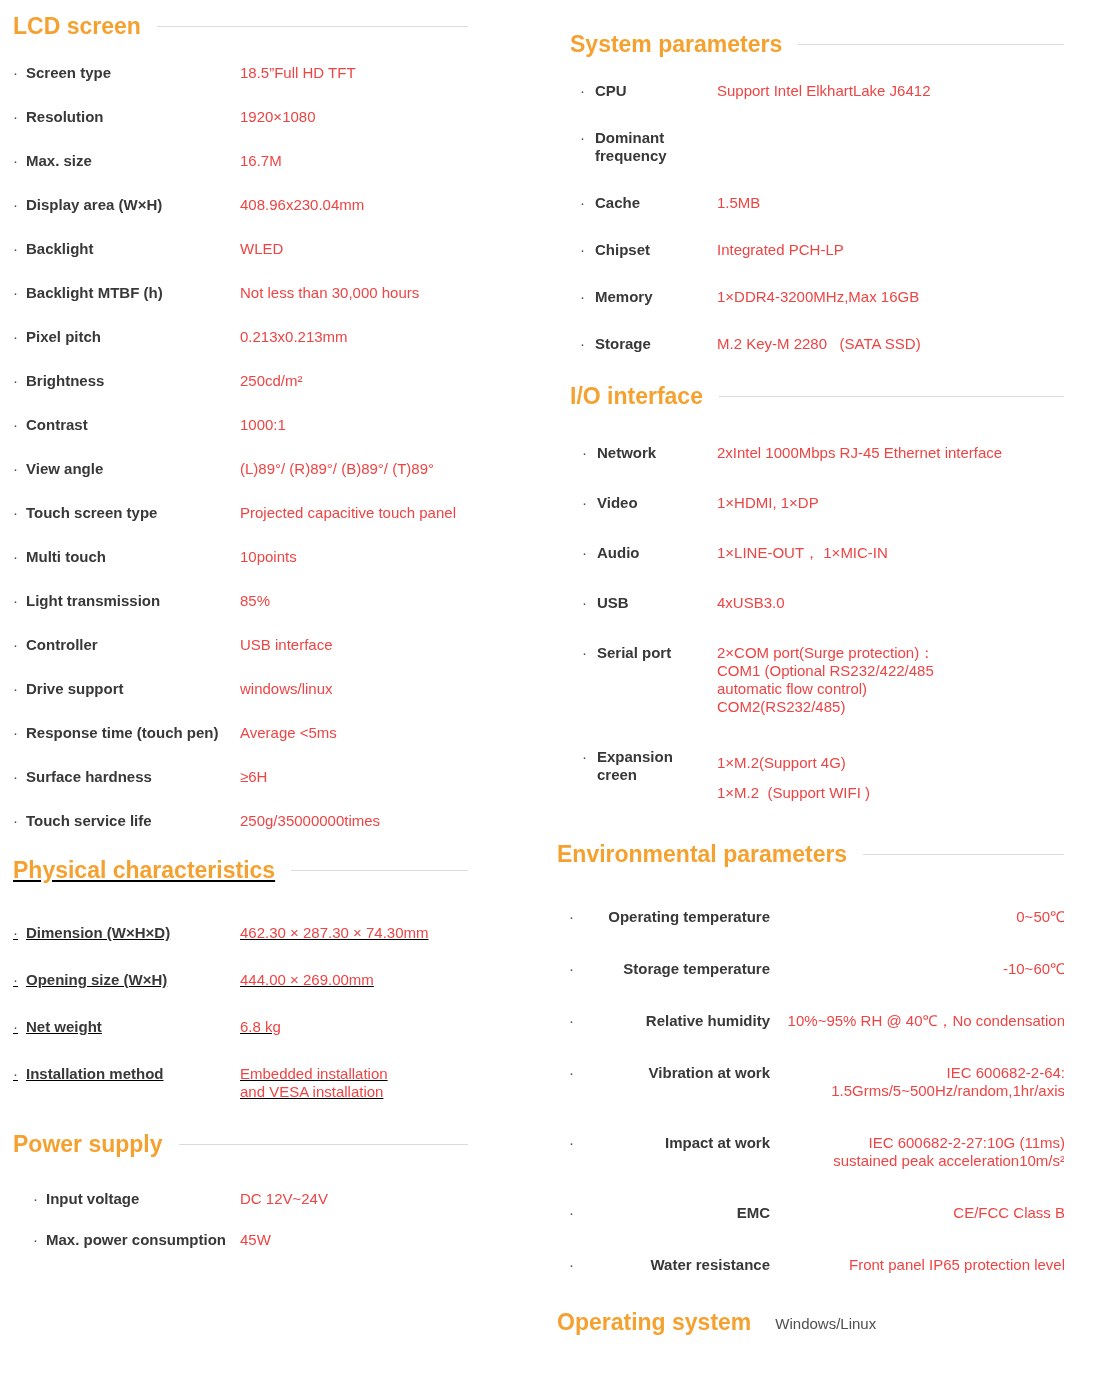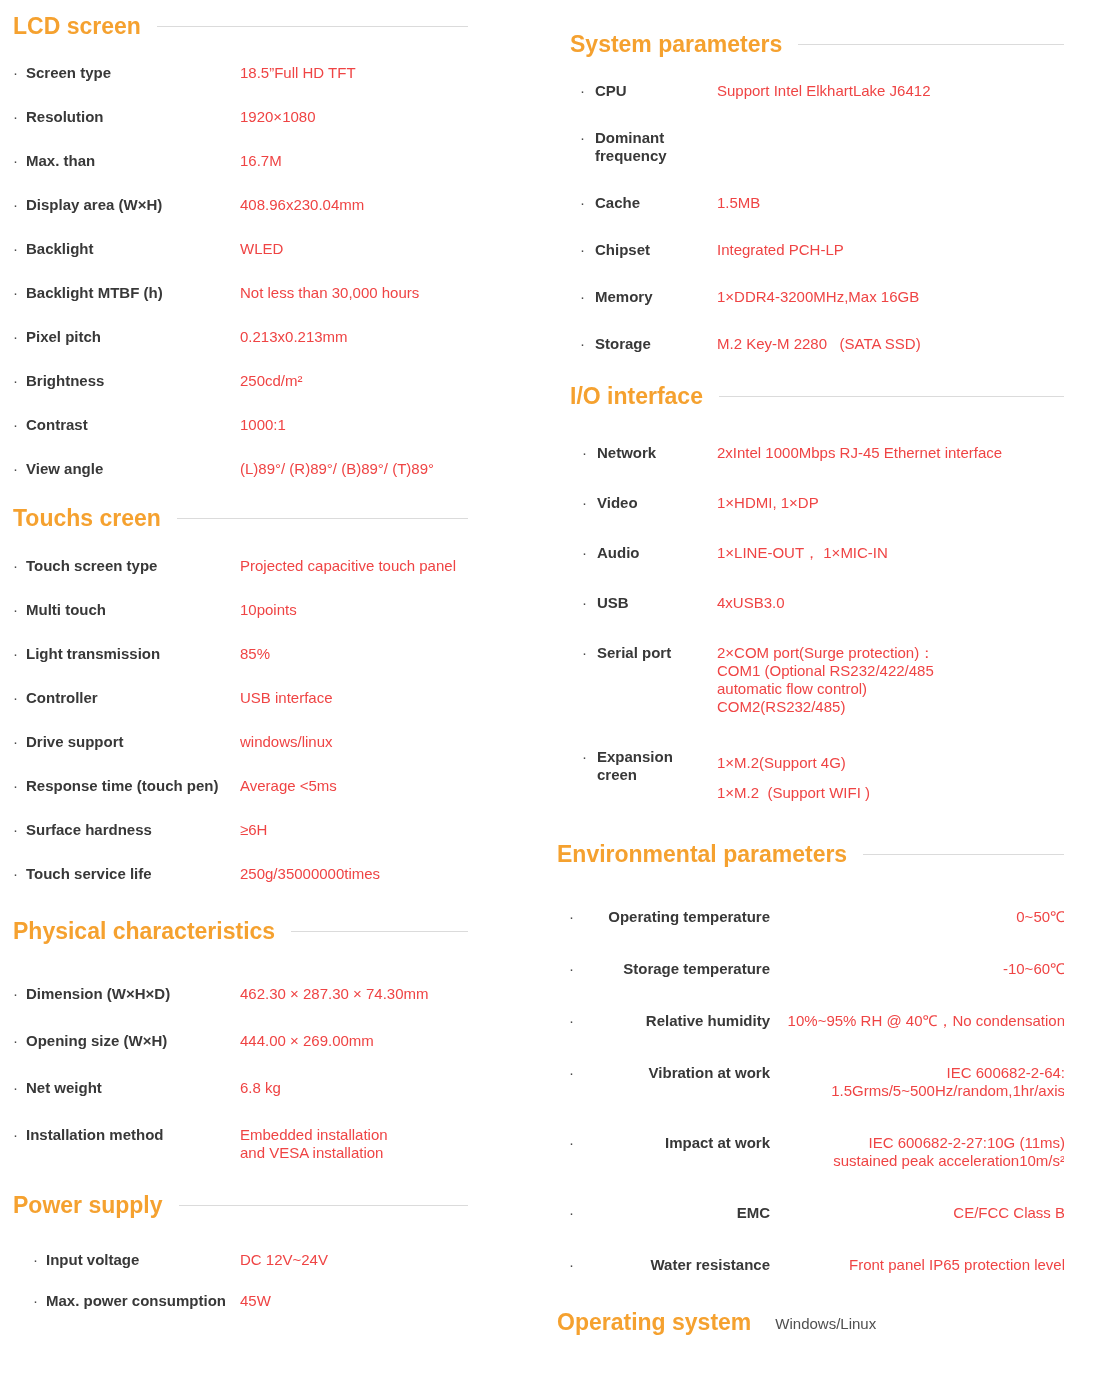--- a/index.html
+++ b/index.html
@@ -22,21 +22,21 @@
   
   #sec-lcd { margin-top:12px; }
   #sec-lcd .rows { margin-top:24px; }
   #sec-lcd .row { margin-bottom:26px; }
   #sec-lcd .lbl, #sec-touch .lbl, #sec-physical .lbl { width:214px; }
 
   #sec-touch { margin-top:23px; }
   #sec-touch .rows { margin-top:25px; }
   #sec-touch .row { margin-bottom:26px; }
 
-  #sec-physical { margin-top:34px; }
+  #sec-physical { margin-top:26px;text-decoration:underline; }
   #sec-physical .rows { margin-top:40px; }
   #sec-physical .row { margin-bottom:29px; }
 
   #sec-power { margin-top:12px; }
   #sec-power .rows { margin-top:32px; }
   #sec-power .row { margin-bottom:23px; padding-left:20px; }
   #sec-power .lbl { width:194px; }
 
   
   #sec-system { margin-top:30px; }
@@ -81,21 +81,21 @@
             <span class="lbl">Screen type</span>
             <span class="val">18.5”Full HD TFT</span>
           </div>
         <div class="row">
             <span class="dot">·</span>
             <span class="lbl">Resolution</span>
             <span class="val">1920×1080</span>
           </div>
         <div class="row">
             <span class="dot">·</span>
-            <span class="lbl">Max. than</span>
+            <span class="lbl">Max. size</span>
             <span class="val">16.7M</span>
           </div>
         <div class="row">
             <span class="dot">·</span>
             <span class="lbl">Display area (W×H)</span>
             <span class="val">408.96x230.04mm</span>
           </div>
         <div class="row">
             <span class="dot">·</span>
             <span class="lbl">Backlight</span>
@@ -123,24 +123,20 @@
           </div>
         <div class="row">
             <span class="dot">·</span>
             <span class="lbl">View angle</span>
             <span class="val">(L)89°/ (R)89°/ (B)89°/ (T)89°</span>
           </div>
       </div>
     </div>
 
     <div class="section" id="sec-touch">
-      <div class="sec-title">
-        <span>Touchs creen</span>
-        <span class="rule"></span>
-      </div>
       <div class="rows">
         <div class="row">
             <span class="dot">·</span>
             <span class="lbl">Touch screen type</span>
             <span class="val">Projected capacitive touch panel</span>
           </div>
         <div class="row">
             <span class="dot">·</span>
             <span class="lbl">Multi touch</span>
             <span class="val">10points</span>

